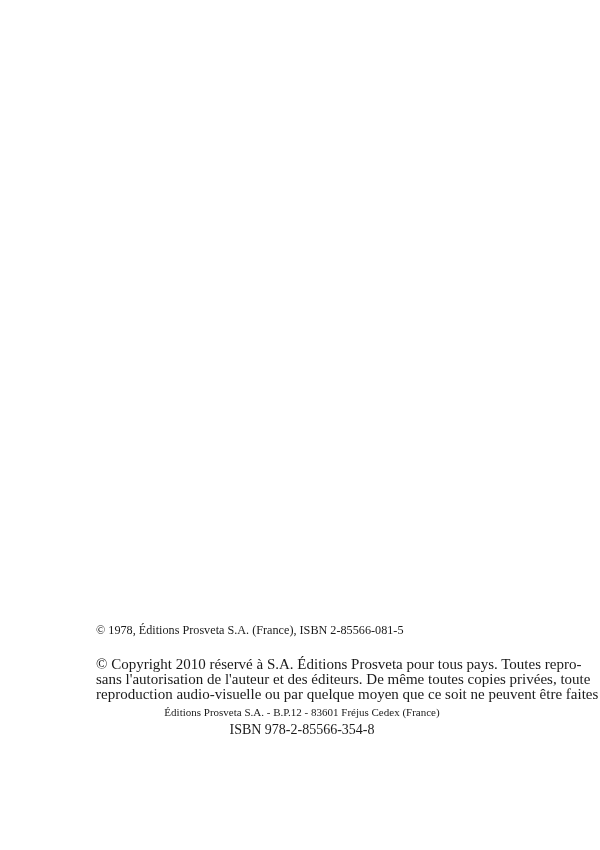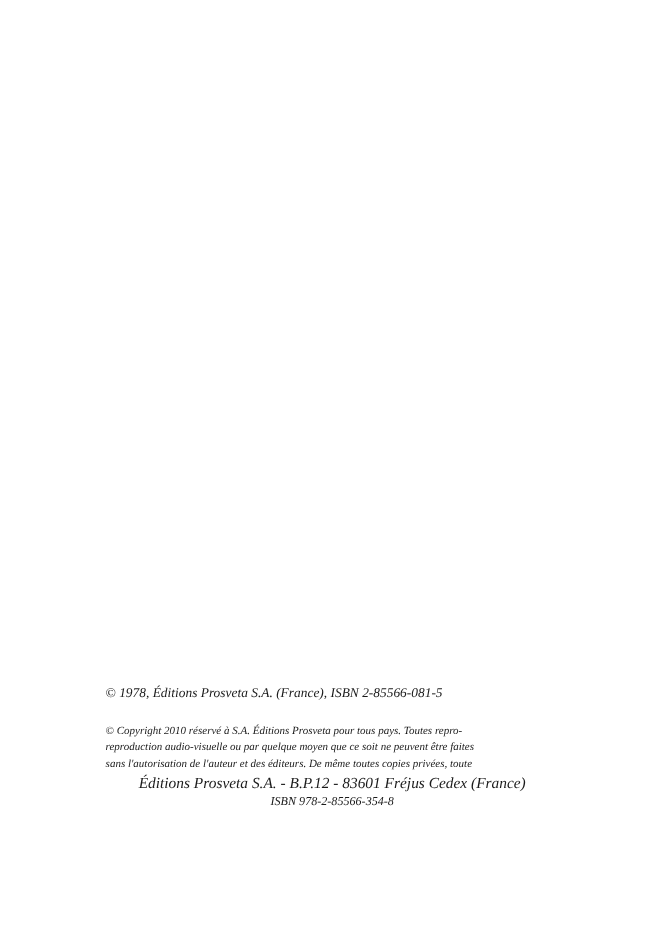--- a/index.html
+++ b/index.html
@@ -12,74 +12,73 @@
     background: #ffffff;
     font-family: "Liberation Serif", serif;
     color: #1a1a1a;
     overflow: hidden;
   }
   .page {
     position: relative;
     width: 600px;
     height: 626px;
     box-sizing: border-box;
-    font-style: italic;
   }
   .copyright-block {
     position: absolute;
     left: 96px;
     top: 622px;
     width: 412px;
   }
   .isbn-lines {
     font-size: 12.2px;
     line-height: 17.5px;
     text-align: left;
   }
   .isbn-lines .isbn-line {
     white-space: nowrap;
   }
   .notice {
     margin-top: 17px;
-    font-size: 10px;
+    font-size: 15px;
     line-height: 15.1px;
     text-align: justify;
     text-justify: inter-word;
   }
   .notice .notice-line {
     display: block;
     white-space: nowrap;
   }
   .publisher {
     margin-top: 2px;
-    font-size: 14px;
+    font-size: 11px;
     line-height: 17px;
     text-align: center;
   }
   .final-isbn {
-    font-size: 11px;
+    font-size: 14px;
     line-height: 17px;
     text-align: center;
   }
 </style>
 </head>
 <body>
 
 <div class="page">
 
   <div class="copyright-block">
 
     <div class="isbn-lines">
       <div class="isbn-line">© 1978, Éditions Prosveta S.A. (France), ISBN 2-85566-081-5</div>
     </div>
 
     <div class="notice">
       <span class="notice-line">© Copyright 2010 réservé à S.A. Éditions Prosveta pour tous pays. Toutes repro-</span>
+      <span class="notice-line">sans l'autorisation de l'auteur et des éditeurs. De même toutes copies privées, toute</span>
       <span class="notice-line">reproduction audio-visuelle ou par quelque moyen que ce soit ne peuvent être faites</span>
-      <span class="notice-line">sans l'autorisation de l'auteur et des éditeurs. De même toutes copies privées, toute</span>
     </div>
 
     <div class="publisher">Éditions Prosveta S.A. - B.P.12 - 83601 Fréjus Cedex (France)</div>
     <div class="final-isbn">ISBN 978-2-85566-354-8</div>
 
   </div>
 
 </div>
 
 </body></html>

